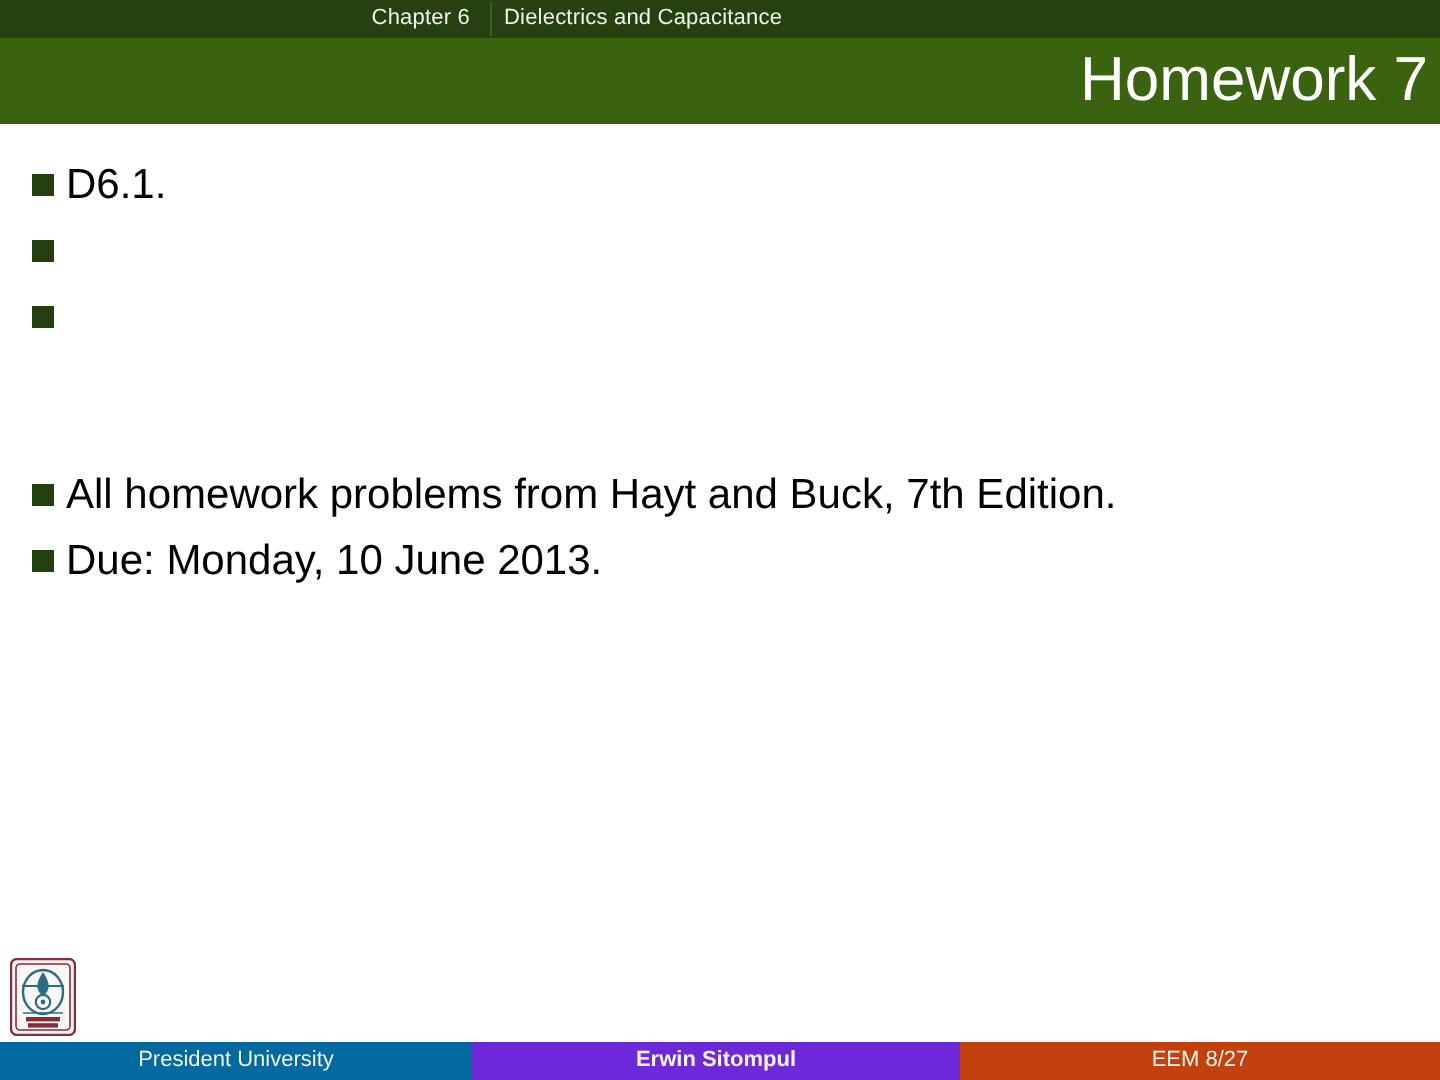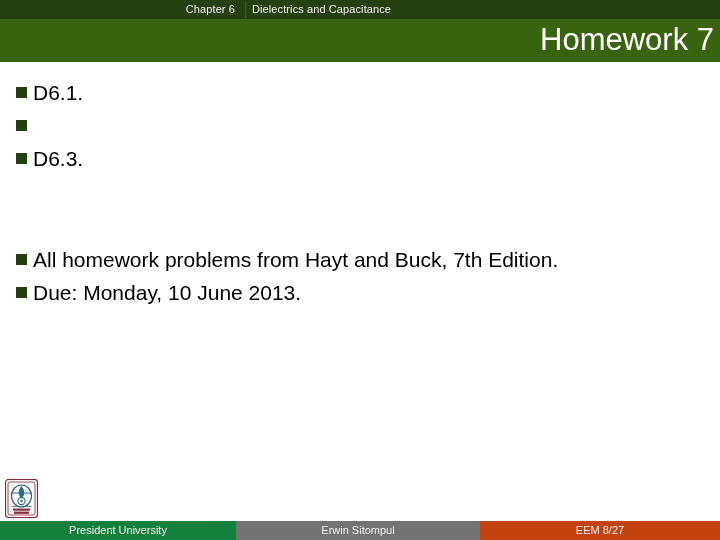--- a/index.html
+++ b/index.html
@@ -94,21 +94,21 @@
     top: 62px;
     width: 720px;
     height: 410px;
   }
   .bullet-group {
     position: absolute;
     left: 0;
     width: 720px;
   }
   #bullet-group-problems { top: 15px; }
-  #bullet-group-notes { top: 170px; margin-top: 12px; }
+  #bullet-group-notes { top: 170px; }
 
   .bullet-row {
     display: flex;
     align-items: flex-start;
     height: 33px;
     padding-left: 16px;
     box-sizing: border-box;
   }
   .bullet-marker {
     width: 11px;
@@ -147,25 +147,26 @@
     height: 19px;
     line-height: 18px;
     text-align: center;
     color: #f2f2f2;
     font-size: 11px;
     white-space: nowrap;
     overflow: hidden;
   }
   #footer-institution {
     width: 236px;
-    background: #15803d;
+    background: #0369a1;
   }
   #footer-author {
     width: 244px;
-    background: #737373;
+    background: #6d28d9;
+    font-weight: bold;
   }
   #footer-pagecode {
     width: 240px;
     background: #c2410c;
   }
 </style>
 </head>
 <body>
 
 <div id="slide-header">
@@ -191,21 +192,20 @@
       <span class="bullet-marker"></span>
       <span class="bullet-text">D6.1.</span>
     </div>
 
     <div class="bullet-row">
       <span class="bullet-marker"></span>
     </div>
 
     <div class="bullet-row">
       <span class="bullet-marker"></span>
-      <span class="bullet-text">D6.3.</span>
     </div>
   </div>
 
   <div class="bullet-group" id="bullet-group-notes">
 
     <div class="bullet-row">
       <span class="bullet-marker"></span>
       <span class="bullet-text">All homework problems from Hayt and Buck, 7th Edition.</span>
     </div>
 

